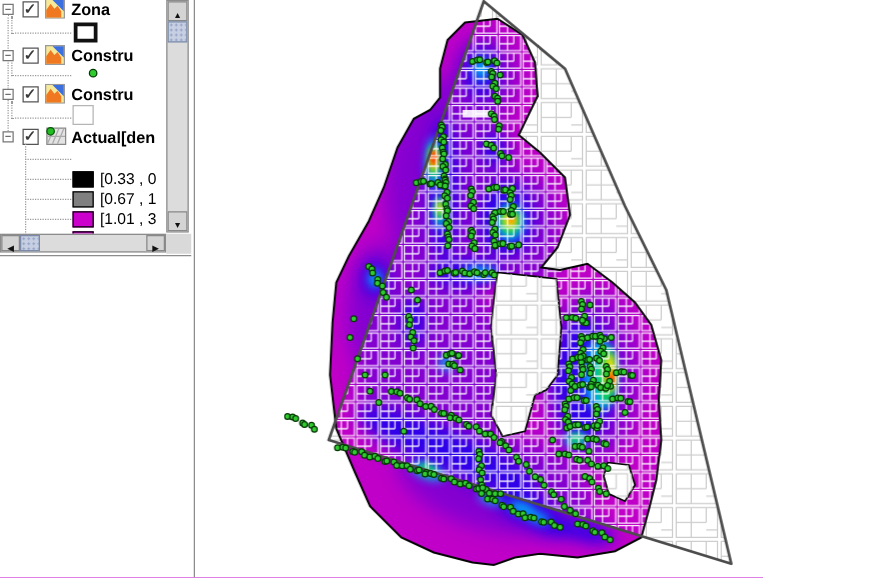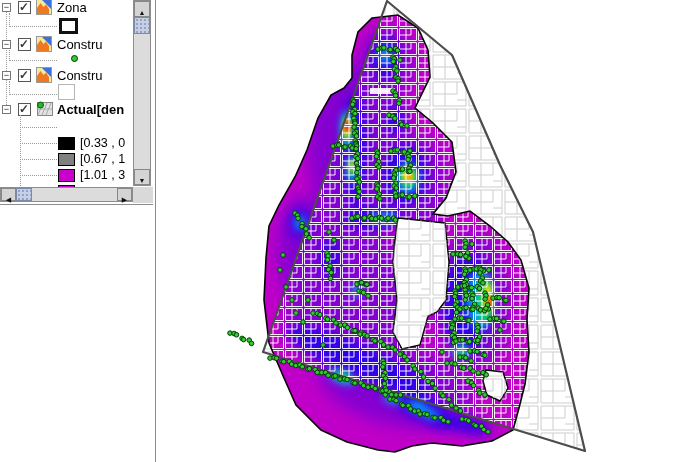--- a/index.html
+++ b/index.html
@@ -11,21 +11,21 @@
   #toc{position:absolute;left:0;top:0;width:153px;height:206px;background:#ffffff;z-index:4;}
   #toc-bottom{position:absolute;left:0;top:204px;width:153px;height:1px;background:#8c8c8c;}
   #toc-clip{position:absolute;left:0;top:0;width:133px;height:187px;overflow:hidden;}
   .trow{position:absolute;left:0;height:16px;white-space:nowrap;}
   .exp{position:absolute;left:2px;top:2px;width:9px;height:9px;border:1px solid #777;background:#fff;
        font-size:9px;line-height:7px;text-align:center;color:#222;box-sizing:border-box;}
   .cb{position:absolute;left:18px;top:0px;width:13px;height:13px;border:1px solid #555;background:#fff;
       box-sizing:border-box;text-align:center;}
   .cb .tick{position:absolute;left:0px;top:-2px;font-size:12px;font-weight:bold;color:#3a3a3a;}
   .licon{position:absolute;left:36px;top:-2px;width:16px;height:16px;}
-  .llab{position:absolute;left:57px;top:-1px;font-size:13px;color:#000;}
+  .llab{position:absolute;left:57px;top:-1px;font-size:13px;color:#000;font-weight:bold;}
   .bold{font-weight:bold;}
   .dotline-v{position:absolute;width:0;border-left:1px dotted #9a9a9a;}
   .dotline-h{position:absolute;height:0;border-top:1px dotted #9a9a9a;}
   .sym{position:absolute;box-sizing:border-box;}
   .crow{position:absolute;left:0;height:16px;}
   .cswatch{position:absolute;left:58px;top:1px;width:17px;height:13px;border:1px solid #000;box-sizing:border-box;}
   .clab{position:absolute;left:80px;top:0px;font-size:12.5px;color:#000;white-space:nowrap;}
   
   #vsb{position:absolute;left:133px;top:0;width:18px;height:186px;background:#dcdcdc;
        border:1px solid #8c8c8c;box-sizing:border-box;}

